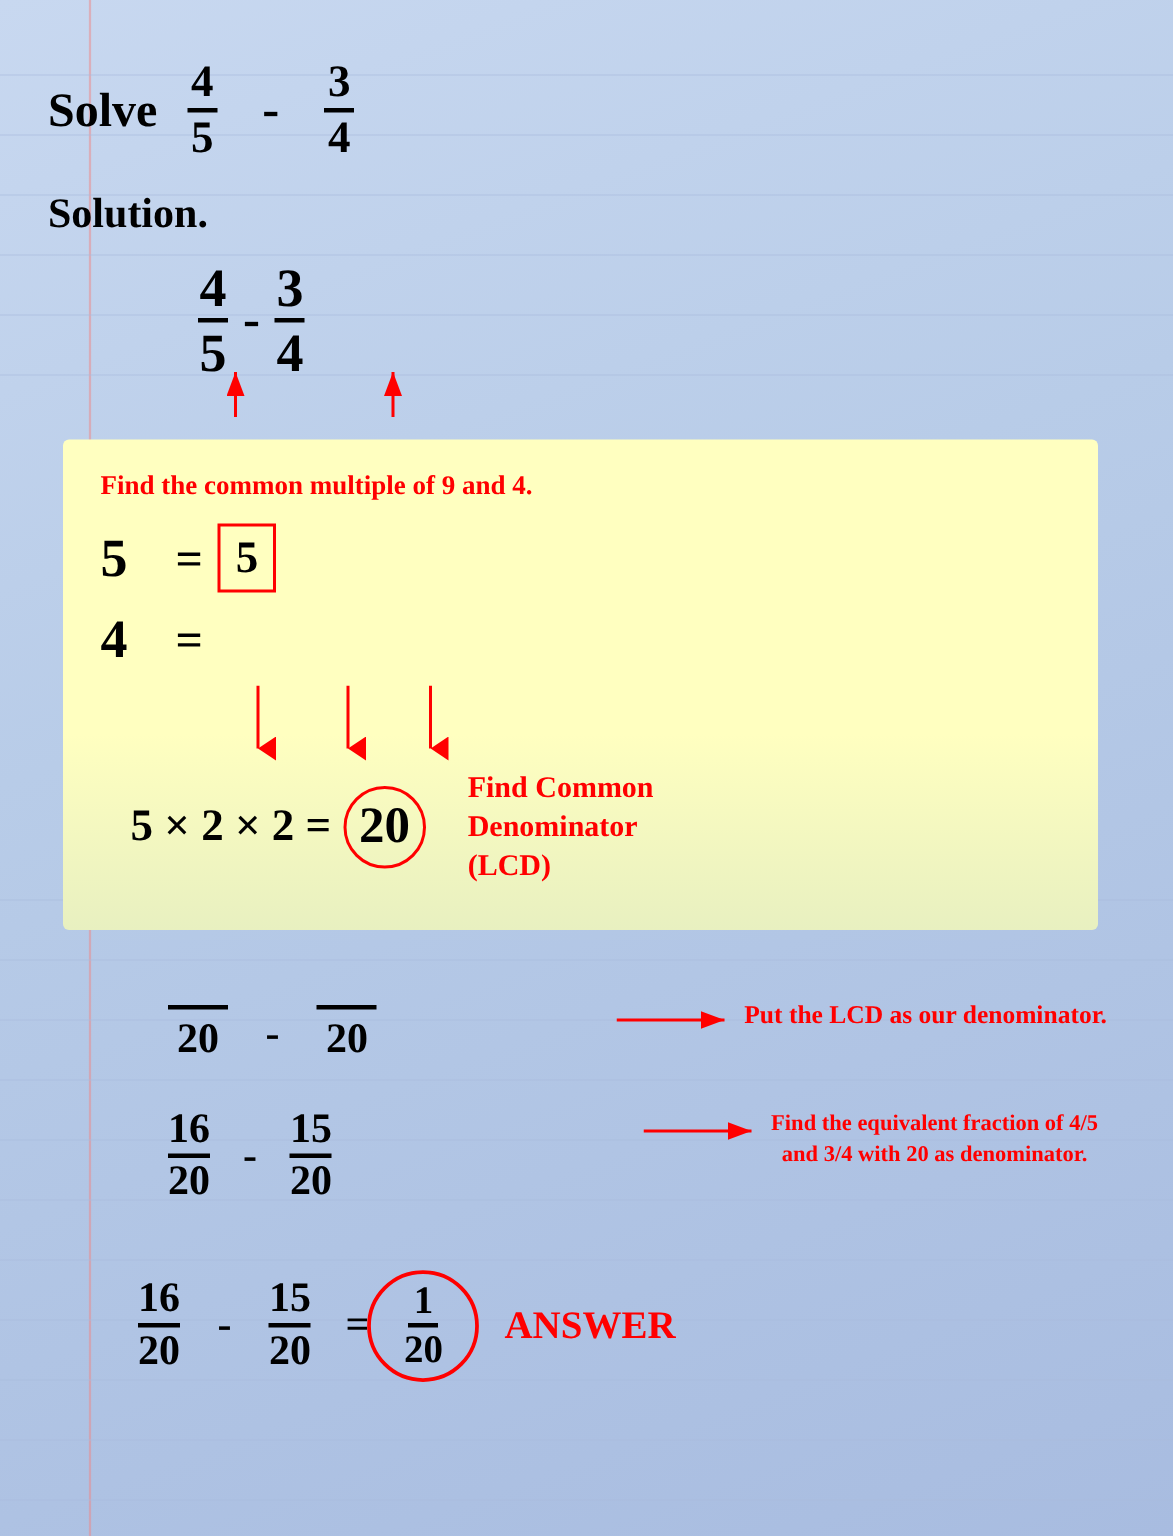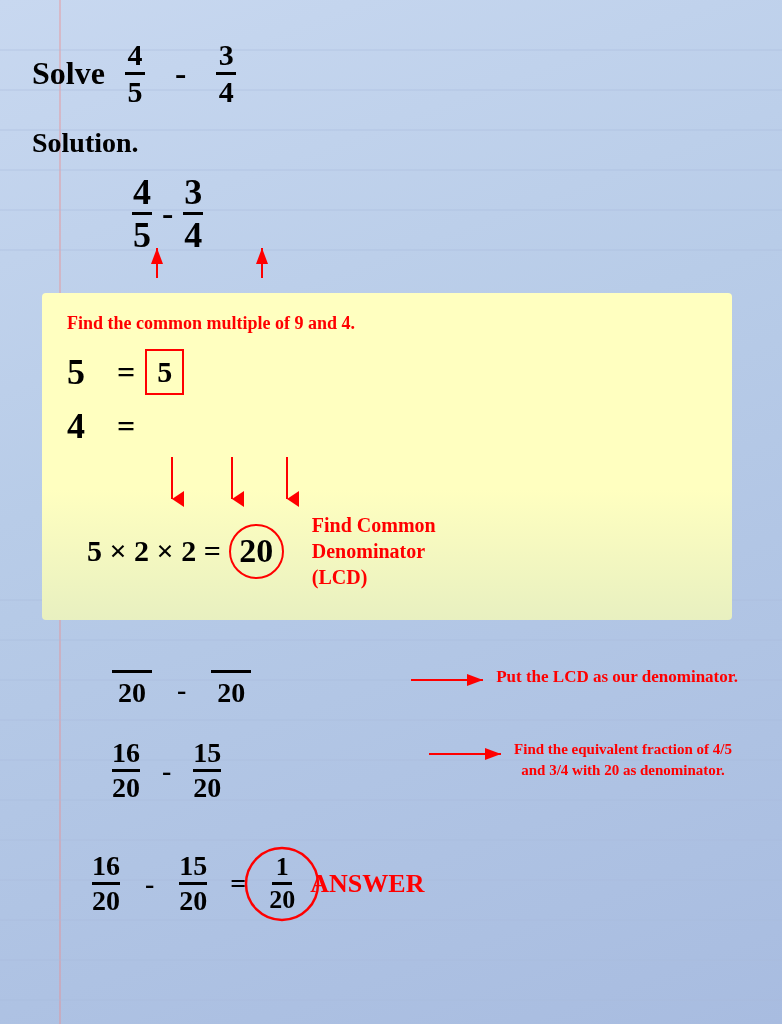--- a/index.html
+++ b/index.html
@@ -413,17 +413,17 @@
 
       <div style="position:relative;display:inline-flex;align-items:center;justify-content:center;">
         <svg width="80" height="80" style="position:absolute;">
           <ellipse cx="40" cy="40" rx="36" ry="36" fill="none" stroke="red" stroke-width="2.5"></ellipse>
         </svg>
         <div class="fraction" style="z-index:1;">
           <span class="numerator handwriting" style="font-size:26px;">1</span>
           <span class="denominator handwriting" style="font-size:26px;">20</span>
         </div>
       </div>
-      <span class="answer-label handwriting" style="margin-left:0;">ANSWER</span>
+      <span class="answer-label handwriting" style="margin-left:26px;">ANSWER</span>
     </div>
   </div>
 
 </div>
 
 </body></html>

